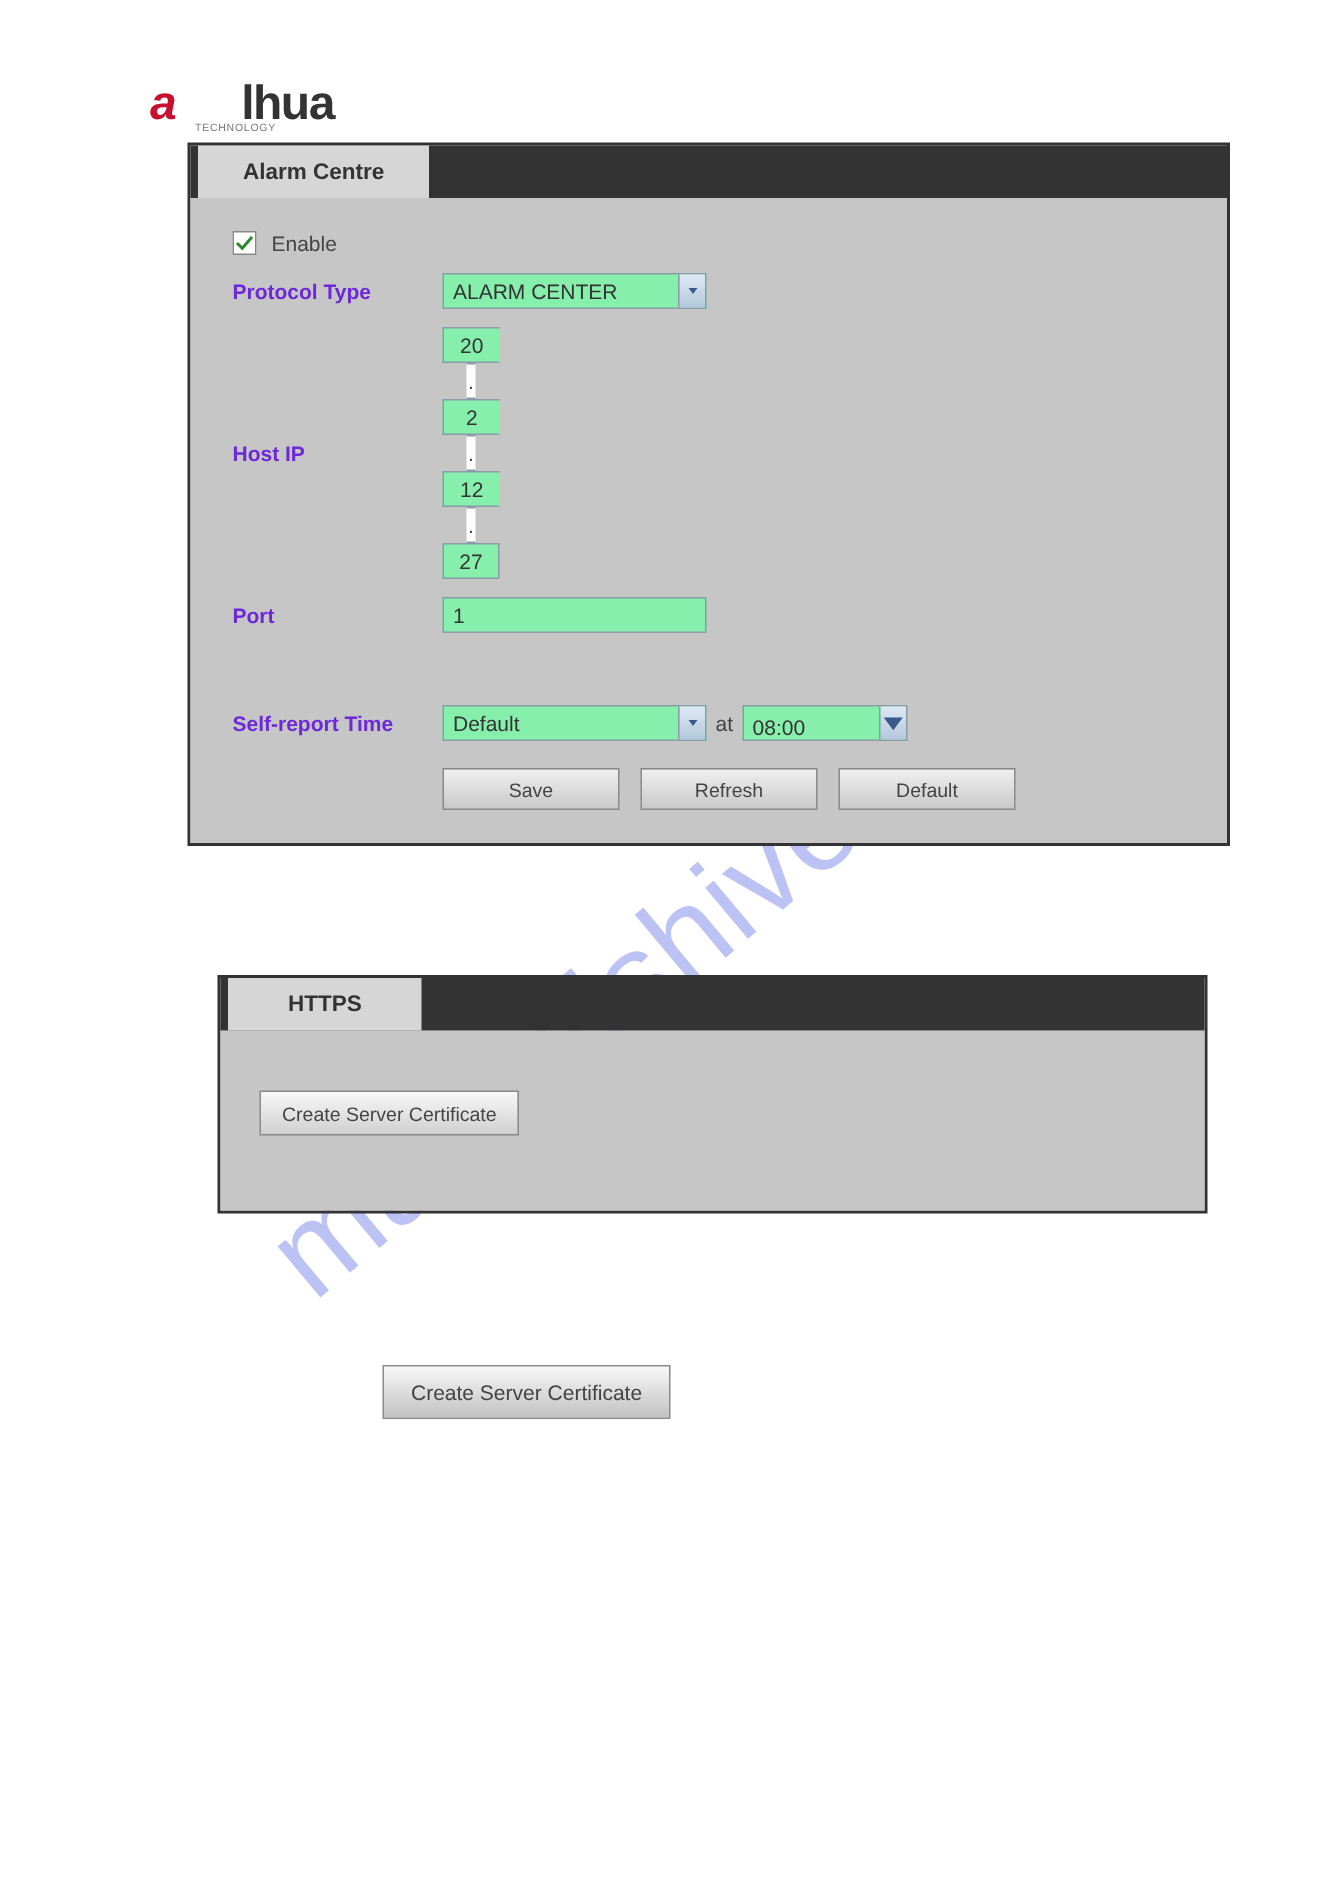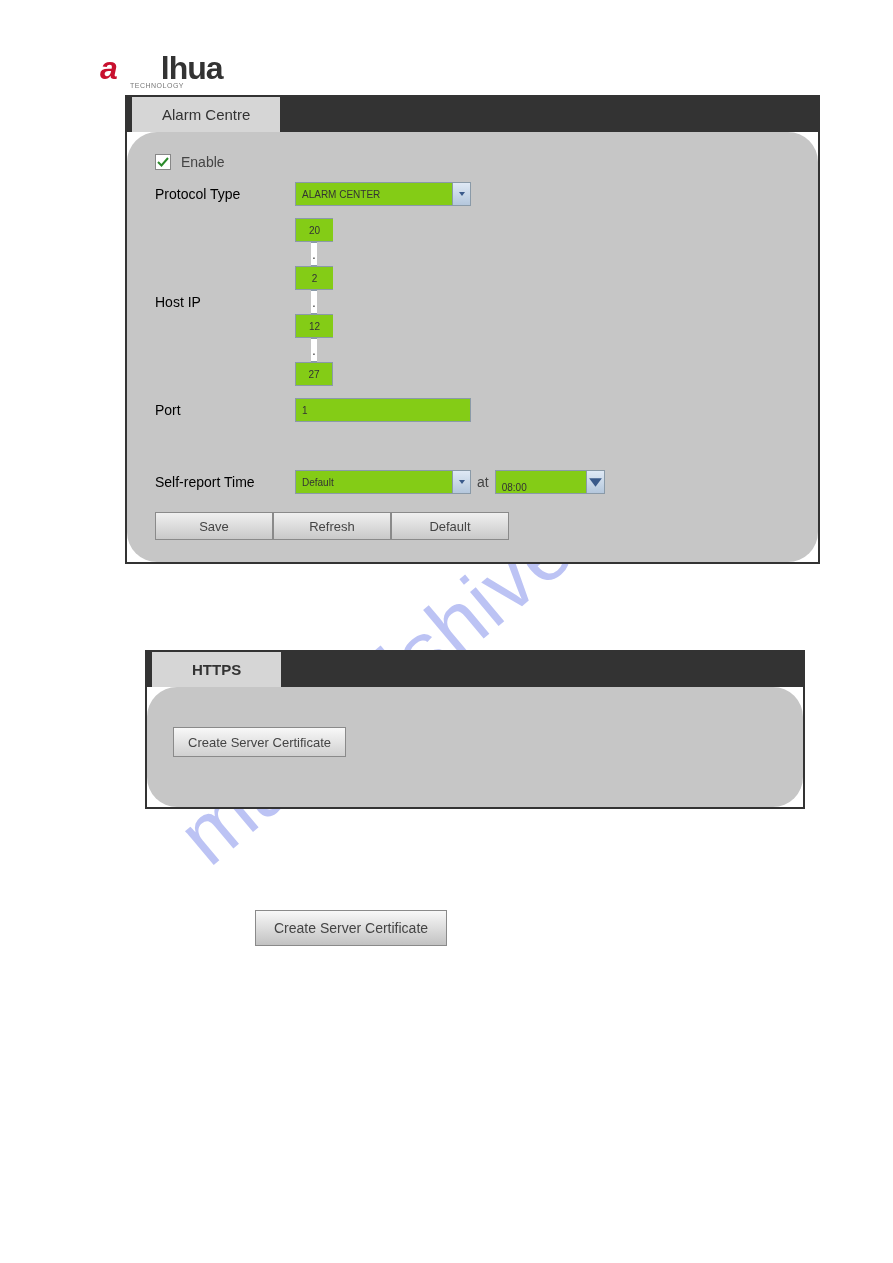--- a/index.html
+++ b/index.html
@@ -25,29 +25,29 @@
     letter-spacing: -1px;
   }
   .logo .a1 { color: #c8102e; font-style: italic; }
   .logo .h { color: #333; margin-left: 44px; }
   .logo-sub { position: absolute; left: 130px; top: 82px; font-size: 7px; color: #777; letter-spacing: 0.5px; }
   .panel-wrap { position: absolute; left: 125px; top: 95px; width: 695px; border: 2px solid #333; }
   .panel-bar { background: #333; height: 35px; position: relative; }
   .tab {
     position: absolute; left: 5px; top: 0;
     background: #d6d6d6; height: 35px; line-height: 35px;
-    padding: 0 30px; font-weight: normal; font-size: 15px; color: #333;
+    padding: 0 30px; font-weight: bold; font-size: 15px; color: #333;
   }
-  .panel-body { background: #c6c6c6; padding: 22px 28px; border-radius: 30px; }
+  .panel-body { background: #c6c6c6; padding: 22px 28px; }
   .row { display: flex; align-items: center; margin-bottom: 12px; }
-  .row label.fld { width: 140px; font-size: 14px; color: #000000; }
+  .row label.fld { width: 140px; font-size: 14px; color: #6d28d9; font-weight: bold; }
   .chk { width: 16px; height: 16px; border: 1px solid #888; background: #fff; margin-right: 10px; display: inline-flex; align-items: center; justify-content: center; }
   .chk svg { width: 12px; height: 12px; }
   .sel, .txt, .ipoct, .time {
-    height: 24px; border: 1px solid #8a9aa8; background: #84cc16; font-size: 10px; color: #333;
+    height: 24px; border: 1px solid #8a9aa8; background: #86efac; font-size: 14px; color: #333;
     padding: 0 6px;
   }
   .sel { width: 176px; position: relative; display: flex; align-items: center; }
   .sel .dd {
     position: absolute; right: 0; top: 0; bottom: 0; width: 18px;
     background: linear-gradient(#dfe9f5,#b4c7dc);
     border-left: 1px solid #8a9aa8;
     display: flex; align-items: center; justify-content: center;
   }
   .sel .dd svg { width: 8px; height: 8px; }
@@ -57,21 +57,21 @@
   .dot { width: 6px; text-align: center; border-top: 1px solid #8a9aa8; border-bottom: 1px solid #8a9aa8; height: 24px; line-height: 22px; background: #fff; border-right: none; }
   .txt { width: 176px; }
   .time { width: 110px; position: relative; display: flex; align-items: flex-end; }
   .time .dd {
     position: absolute; right: 0; top: 0; bottom: 0; width: 18px;
     background: linear-gradient(#dfe9f5,#b4c7dc);
     border-left: 1px solid #8a9aa8;
     display: flex; align-items: center; justify-content: center;
   }
   .at-lbl { margin: 0 6px; font-size: 14px; color: #444; }
-  .btn-row { display: flex; margin-top: 18px; }
+  .btn-row { display: flex; gap: 14px; margin-top: 18px; margin-left: 140px; }
   .btn {
     width: 118px; height: 28px; border: 1px solid #8a8a8a;
     background: linear-gradient(#f0f0f0,#c9c9c9);
     display: flex; align-items: center; justify-content: center;
     font-size: 13px; color: #444;
   }
   .panel-wrap2 { position: absolute; left: 145px; top: 650px; width: 660px; border: 2px solid #333; }
   .tab2 {
     position: absolute; left: 5px; top: 0;
     background: #d6d6d6; height: 35px; line-height: 35px;

